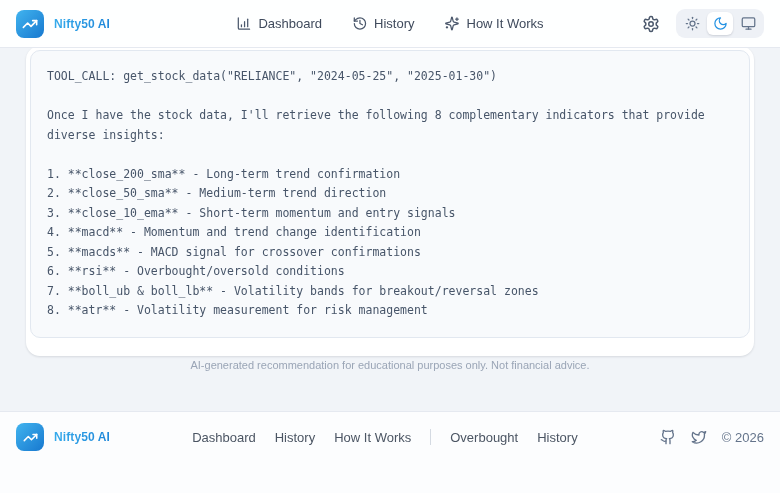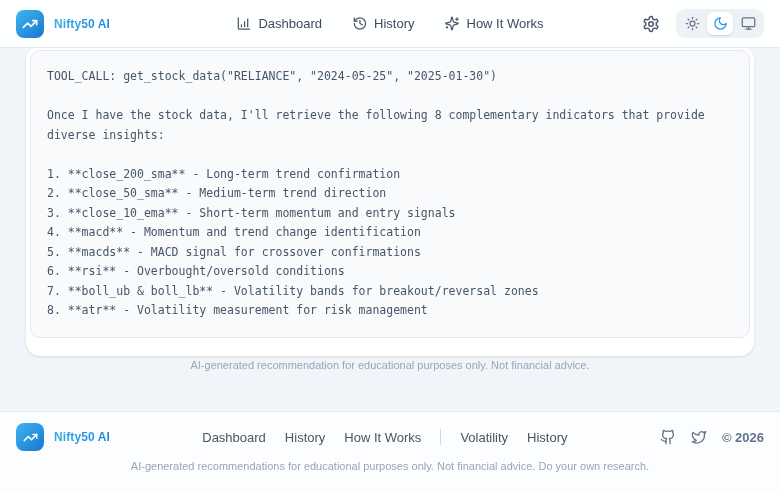--- a/index.html
+++ b/index.html
@@ -106,21 +106,21 @@
     background: #fcfdfe;
     padding: 11px 16px 0 16px;
   }
   .footer-row { display: flex; align-items: center; justify-content: space-between; height: 28px; }
   .footer-brand .logo-box { width: 28px; height: 28px; }
   .footer-nav { display: flex; align-items: center; gap: 19px; }
   .footer-link { font-size: 13px; color: #4b5563; cursor: pointer; white-space: nowrap; }
   .v-divider { width: 1px; height: 16px; background: #d4dae2; }
   .footer-meta { display: flex; align-items: center; gap: 15px; color: #64748b; }
   .social-link { color: #64748b; cursor: pointer; display: flex; }
-  .copyright { font-size: 13px; color: #64748b; white-space: nowrap; font-weight: bold; }
+  .copyright { font-size: 13px; color: #64748b; white-space: nowrap; }
   .footer-disclaimer {
     margin-top: 9px;
     text-align: center;
     font-size: 11px;
     color: #9aa5b6;
   }
 </style>
 </head>
 <body>
 
@@ -249,21 +249,21 @@
         </span>
       </span>
       <span class="brand-name">Nifty50 AI</span>
     </div>
 
     <nav class="footer-nav">
       <span class="footer-link">Dashboard</span>
       <span class="footer-link">History</span>
       <span class="footer-link">How It Works</span>
       <span class="v-divider"></span>
-      <span class="footer-link">Volatility</span>
+      <span class="footer-link">Overbought</span>
       <span class="footer-link">History</span>
     </nav>
 
     <div class="footer-meta">
       <span class="social-link">
         <span>
           <svg width="16" height="16" viewBox="0 0 24 24" fill="none" stroke="currentColor" stroke-width="2" stroke-linecap="round" stroke-linejoin="round">
               <path d="M15 22v-4a4.8 4.8 0 0 0-1-3.5c3 0 6-2 6-5.5.08-1.25-.27-2.48-1-3.5.28-1.15.28-2.35 0-3.5 0 0-1 0-3 1.5-2.64-.5-5.36-.5-8 0C6 2 5 2 5 2c-.3 1.15-.3 2.35 0 3.5A5.403 5.403 0 0 0 4 9c0 3.5 3 5.5 6 5.5-.39.49-.68 1.05-.85 1.65-.17.6-.22 1.23-.15 1.85v4"></path>
               <path d="M9 18c-4.51 2-5-2-7-2"></path>
             </svg>
@@ -272,14 +272,13 @@
       <span class="social-link">
         <span>
           <svg width="16" height="16" viewBox="0 0 24 24" fill="none" stroke="currentColor" stroke-width="2" stroke-linecap="round" stroke-linejoin="round">
               <path d="M22 4s-.7 2.1-2 3.4c1.6 10-9.4 17.3-18 11.6 2.2.1 4.4-.6 6-2C3 15.5.5 9.6 3 5c2.2 2.6 5.6 4.1 9 4-.9-4.2 4-6.6 7-3.8 1.1 0 3-1.2 3-1.2z"></path>
             </svg>
         </span>
       </span>
       <span class="copyright">© 2026</span>
     </div>
   </div>
-  <p class="footer-disclaimer">AI-generated recommendations for educational purposes only. Not financial advice. Do your own research.</p>
 </footer>
 
 </body></html>

